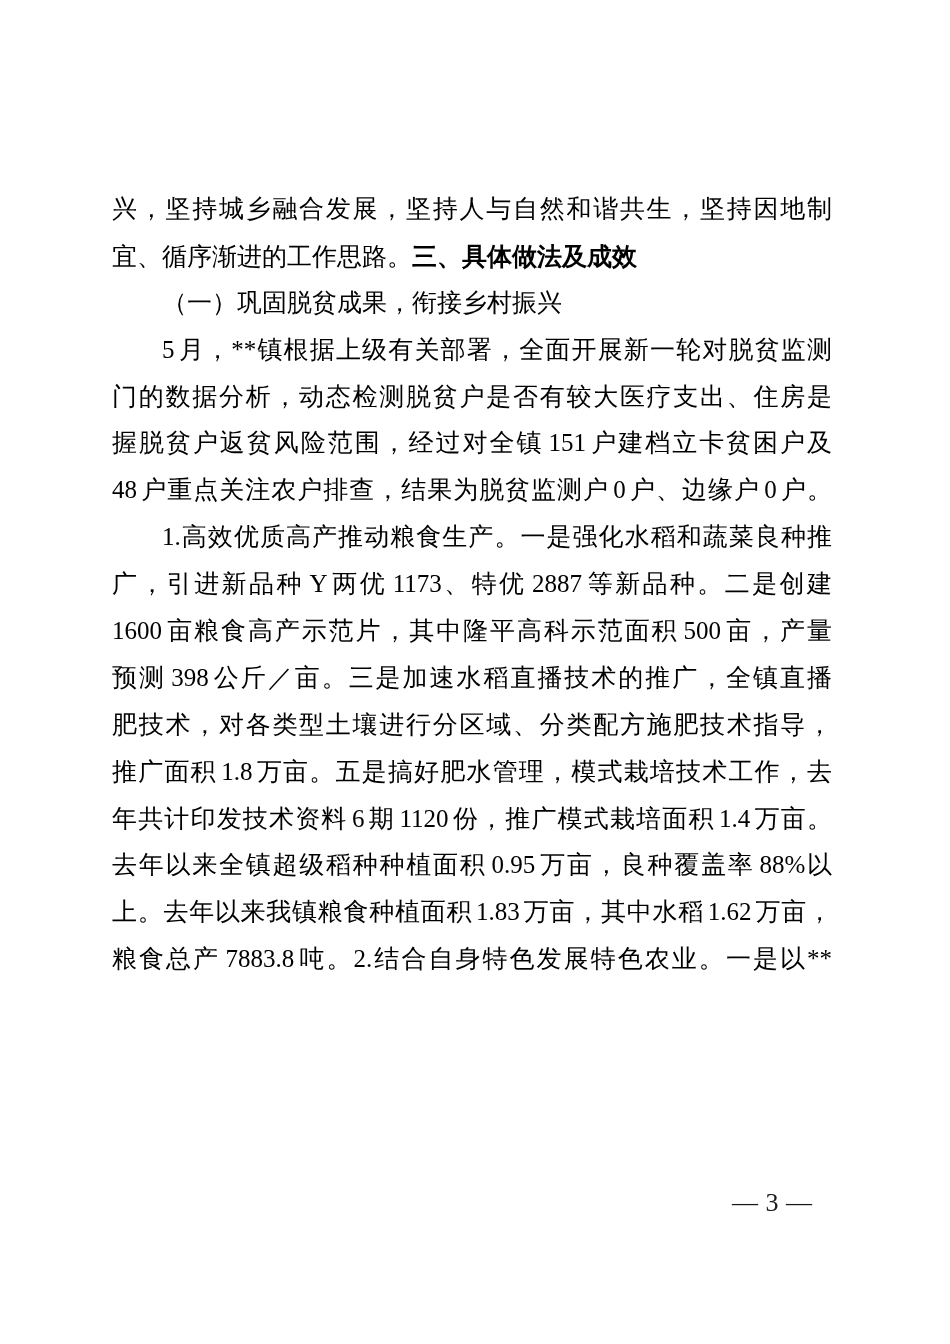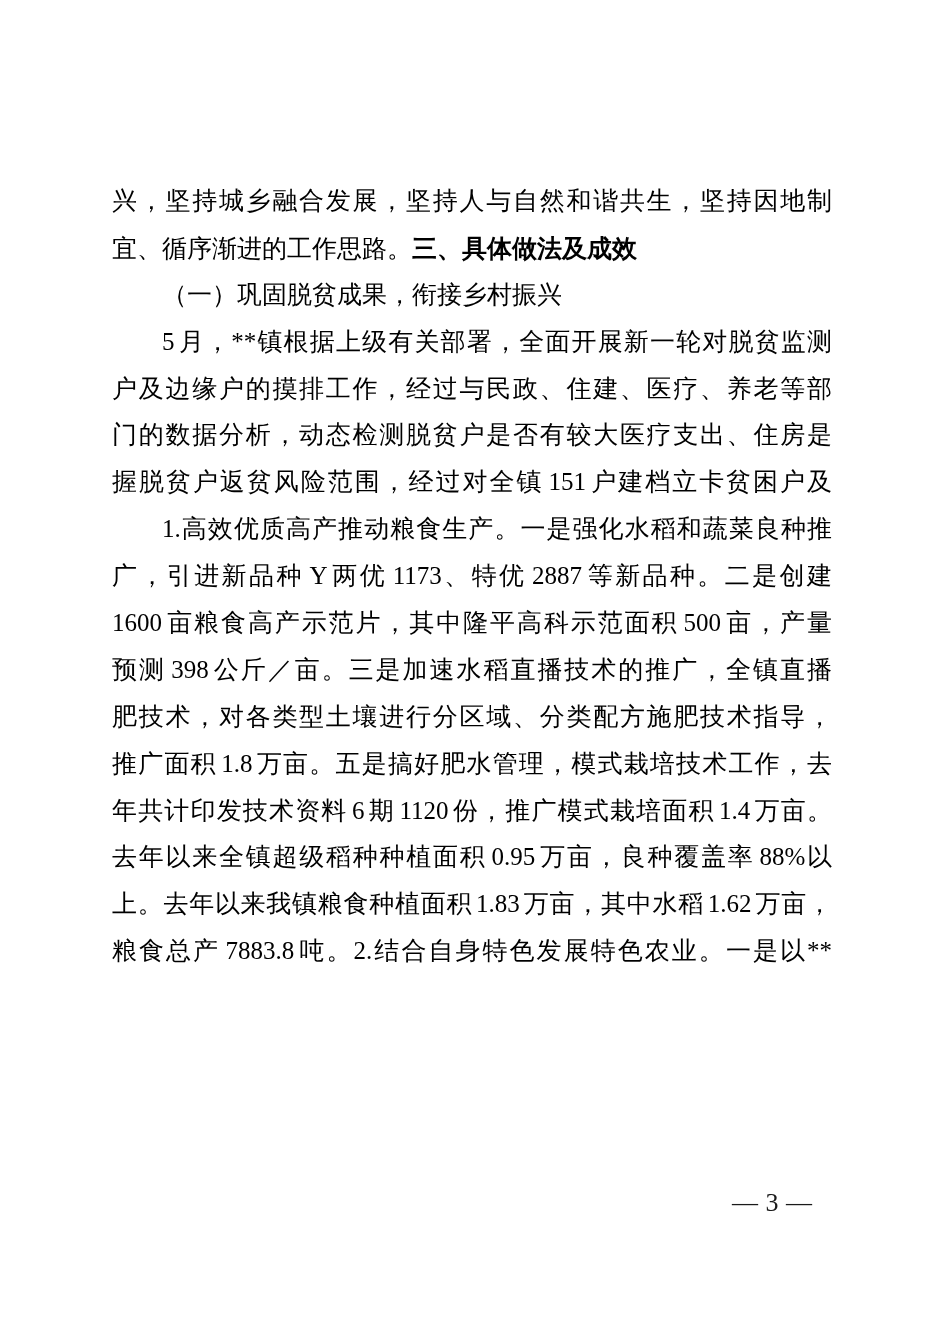--- a/index.html
+++ b/index.html
@@ -10,21 +10,21 @@
   .page {
     position: relative;
     width: 950px;
     height: 1344px;
     background: #ffffff;
     overflow: hidden;
   }
   .textblock {
     position: absolute;
     left: 112px;
-    top: 178px;
+    top: 186px;
     width: 720px;
   }
   .line {
     height: 46.9px;
     line-height: 46.9px;
     font-size: 25px;
     color: #000000;
     font-family: "Liberation Serif", "DejaVu Serif", serif;
     word-spacing: -3px;
     white-space: nowrap;
@@ -64,23 +64,23 @@
 </style>
 </head>
 <body>
 
 <div class="page">
   <div class="textblock">
       <div class="line fill"><span class="seg-body">兴，坚持城乡融合发展，坚持人与自然和谐共生，坚持因地制</span></div>
       <div class="line"><span class="seg-body">宜、循序渐进的工作思路。</span><span class="seg-h1">三、具体做法及成效</span></div>
       <div class="line indent"><span class="seg-h2">（一）巩固脱贫成果，衔接乡村振兴</span></div>
       <div class="line fill indent"><span class="seg-body">5 月，**镇根据上级有关部署，全面开展新一轮对脱贫监测</span></div>
-      <div class="line fill"><span class="seg-body">户及边缘户的摸排工作，经过与民政、住建、医疗、养老等部</span></div>
       <div class="line fill"><span class="seg-body">门的数据分析，动态检测脱贫户是否有较大医疗支出、住房是</span></div>
       <div class="line fill"><span class="seg-body">握脱贫户返贫风险范围，经过对全镇 151 户建档立卡贫困户及</span></div>
+      <div class="line fill"><span class="seg-body">48 户重点关注农户排查，结果为脱贫监测户 0 户、边缘户 0 户。</span></div>
       <div class="line fill indent"><span class="seg-body">1.高效优质高产推动粮食生产。一是强化水稻和蔬菜良种推</span></div>
       <div class="line fill"><span class="seg-body">广，引进新品种 Y 两优 1173、特优 2887 等新品种。二是创建</span></div>
       <div class="line fill"><span class="seg-body">1600 亩粮食高产示范片，其中隆平高科示范面积 500 亩，产量</span></div>
       <div class="line fill"><span class="seg-body">预测 398 公斤／亩。三是加速水稻直播技术的推广，全镇直播</span></div>
       <div class="line fill"><span class="seg-body">肥技术，对各类型土壤进行分区域、分类配方施肥技术指导，</span></div>
       <div class="line fill"><span class="seg-body">推广面积 1.8 万亩。五是搞好肥水管理，模式栽培技术工作，去</span></div>
       <div class="line fill"><span class="seg-body">年共计印发技术资料 6 期 1120 份，推广模式栽培面积 1.4 万亩。</span></div>
       <div class="line fill"><span class="seg-body">去年以来全镇超级稻种种植面积 0.95 万亩，良种覆盖率 88%以</span></div>
       <div class="line fill"><span class="seg-body">上。去年以来我镇粮食种植面积 1.83 万亩，其中水稻 1.62 万亩，</span></div>
       <div class="line fill"><span class="seg-body">粮食总产 7883.8 吨。2.结合自身特色发展特色农业。一是以**</span></div>

